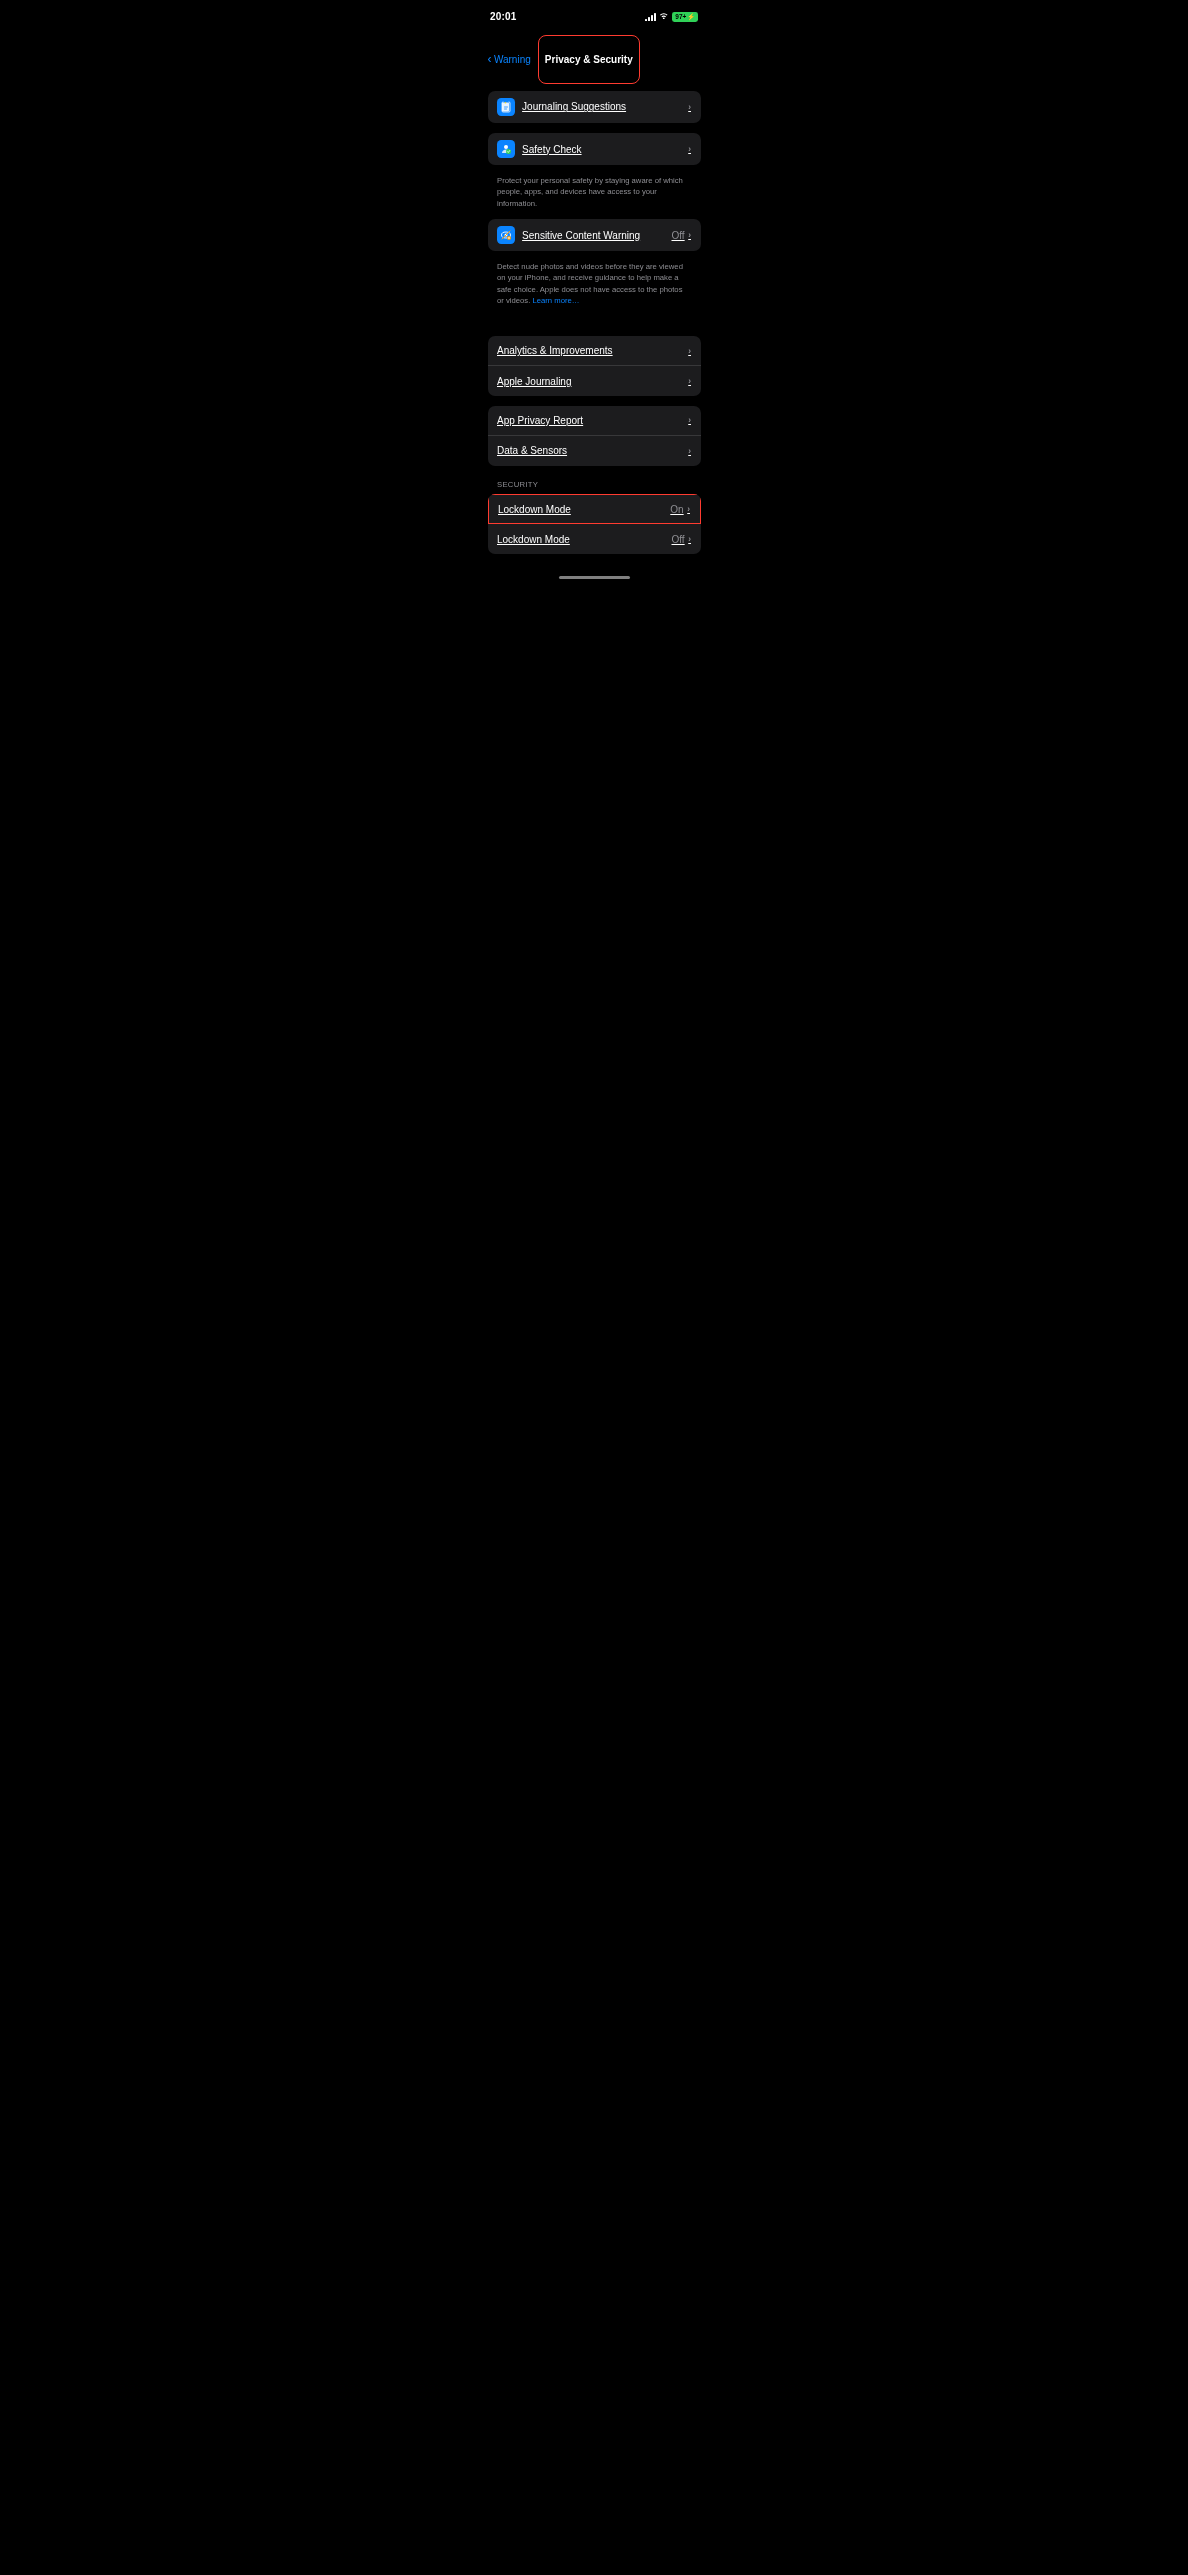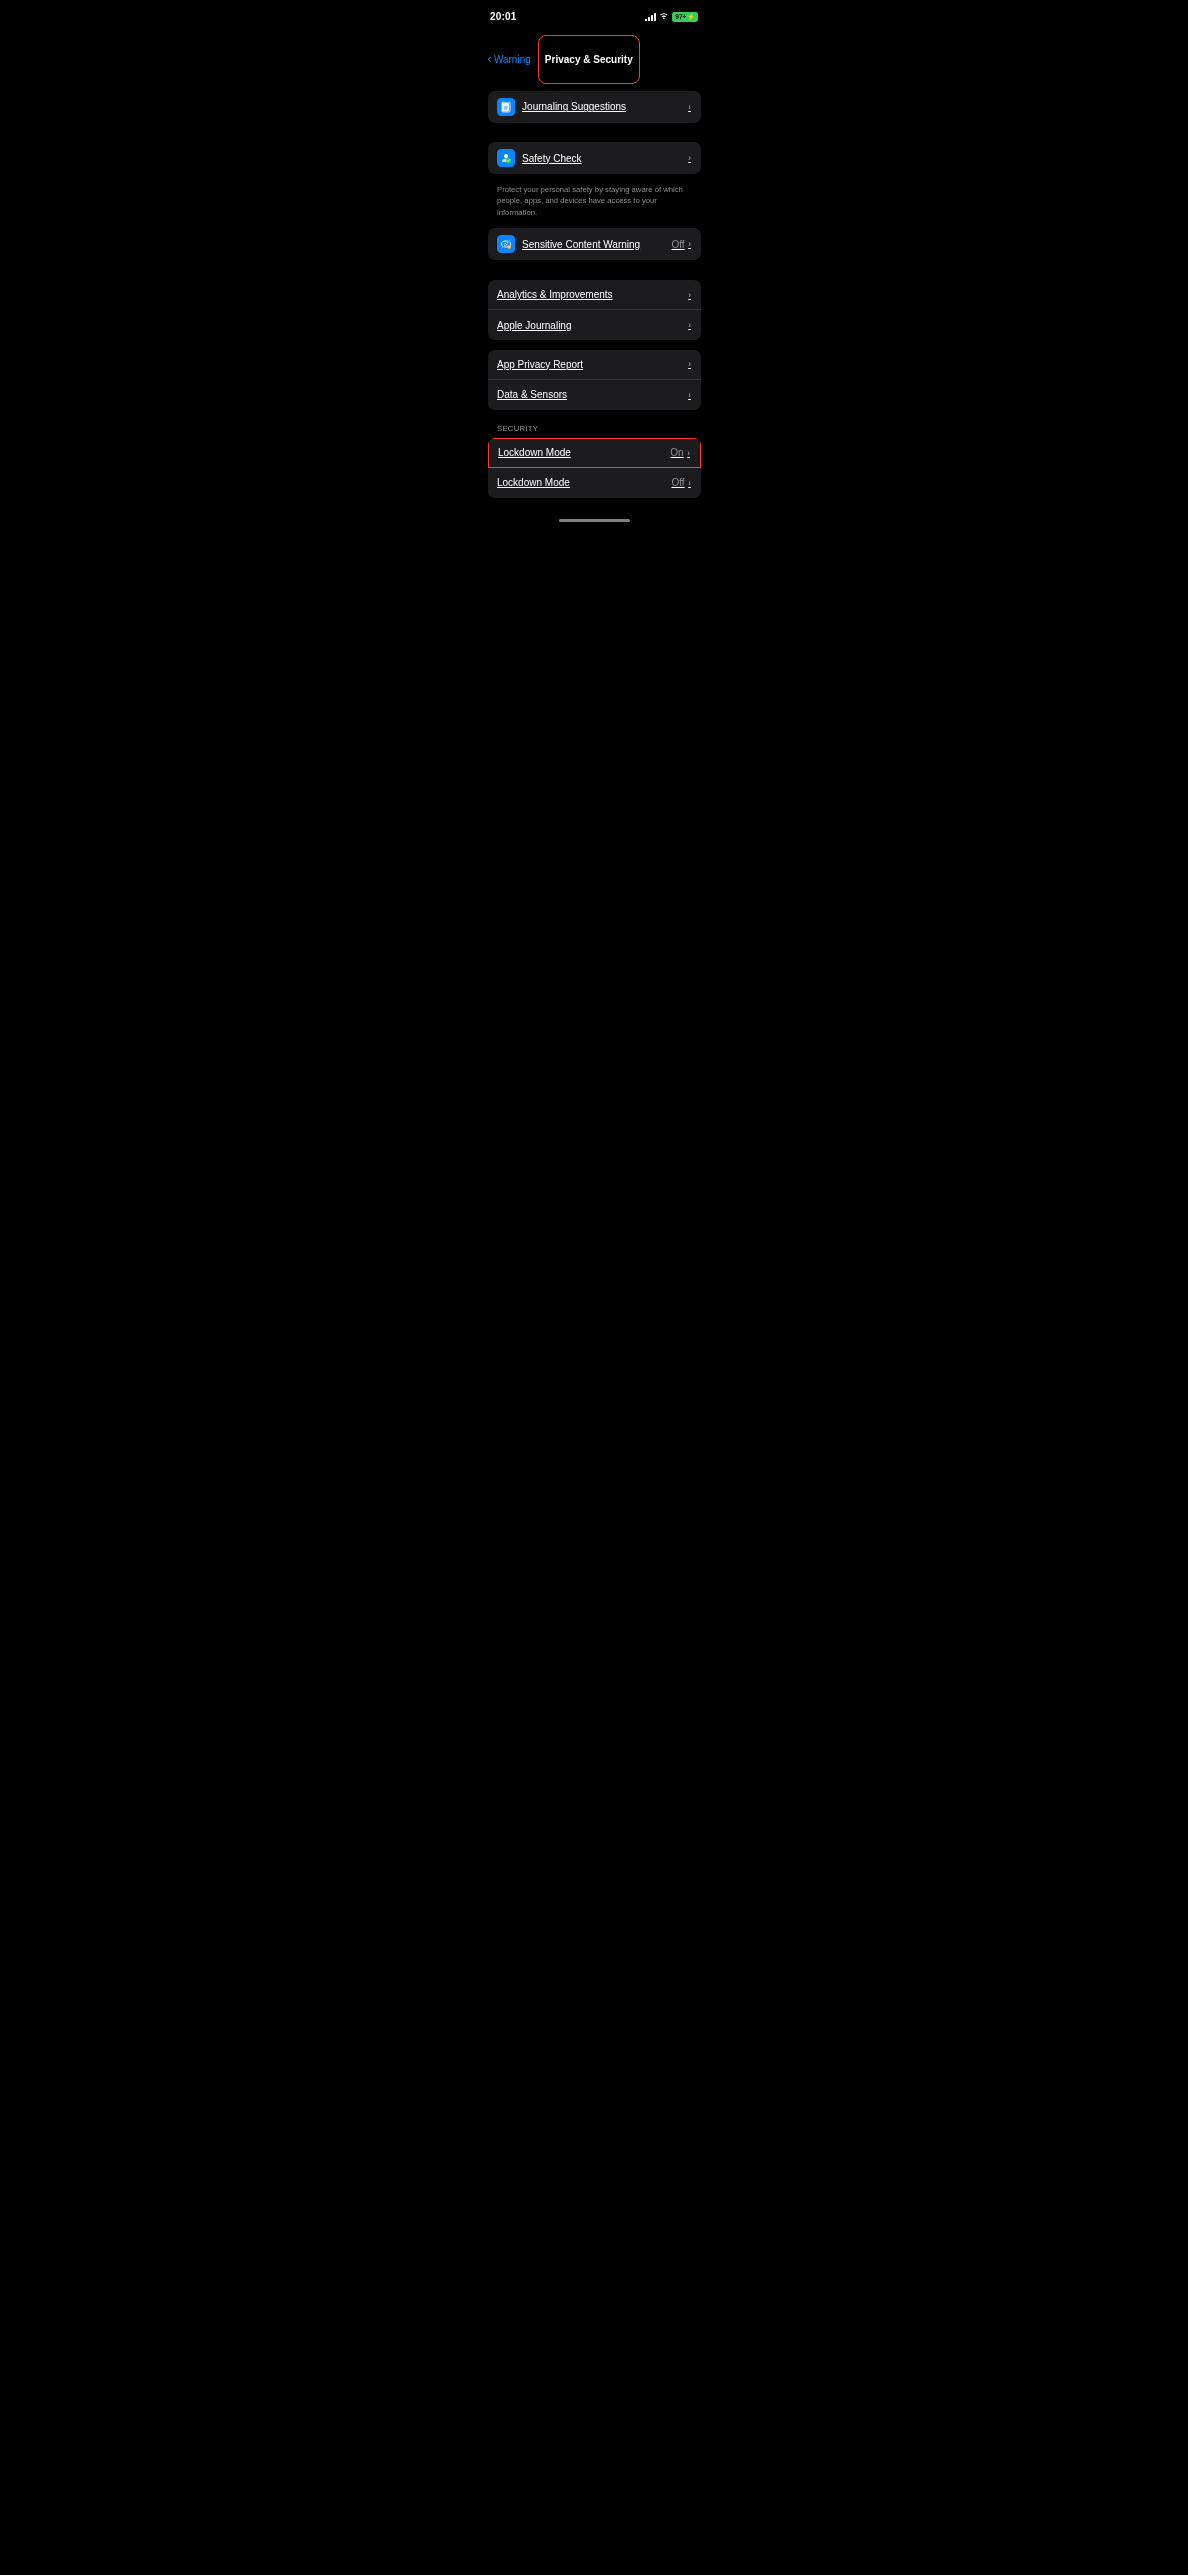--- a/index.html
+++ b/index.html
@@ -265,21 +265,21 @@
           <path d="M17 2h1a2 2 0 0 1 2 2v16a2 2 0 0 1-2 2H6a2 2 0 0 1-2-2V4a2 2 0 0 1 2-2h1" fill="none" stroke="white" stroke-width="1.5"></path>
           <path d="M9 12h6M9 16h4" stroke="#0a84ff" stroke-width="1.5" stroke-linecap="round"></path>
           <path d="M12 2 L14 5 L17 5.5 L14.5 8 L15 11 L12 9.5 L9 11 L9.5 8 L7 5.5 L10 5 Z" fill="#FFD60A" transform="scale(0.4) translate(15, 2)"></path>
         </svg>
       </div>
       <span class="settings-row-label">Journaling Suggestions</span>
       <span class="chevron-right">›</span>
     </div>
   </div>
 
-  <div class="settings-group" style="margin-top:19px;">
+  <div class="settings-group" style="margin-top:10px;">
     <div class="settings-row">
       <div class="settings-row-icon icon-blue">
         <svg class="icon-svg" viewBox="0 0 24 24" fill="white">
           <circle cx="12" cy="8" r="4" fill="white"></circle>
           <path d="M4 20c0-4 3.6-7 8-7s8 3 8 7" fill="white" opacity="0.8"></path>
           <circle cx="17" cy="17" r="5" fill="#30d158"></circle>
           <path d="M14.5 17 L16.5 19 L19.5 15" stroke="white" stroke-width="1.5" stroke-linecap="round" stroke-linejoin="round" fill="none"></path>
         </svg>
       </div>
       <span class="settings-row-label">Safety Check</span>
@@ -299,20 +299,23 @@
           <path d="M4 20 L20 4" stroke="#FF9F0A" stroke-width="2" stroke-linecap="round"></path>
           <circle cx="18" cy="18" r="4" fill="#FF9F0A"></circle>
           <path d="M17 18 L19 18 M18 17 L18 19" stroke="white" stroke-width="1.5" stroke-linecap="round"></path>
         </svg>
       </div>
       <span class="settings-row-label">Sensitive Content Warning</span>
       <span class="settings-row-value">Off</span>
       <span class="chevron-right">›</span>
     </div>
   </div>
+  <div class="section-description">
+    Detect nude photos and videos before they are viewed on your iPhone, and receive guidance to help make a safe choice. Apple does not have access to the photos or videos. <a href="#" class="learn-more">Learn more…</a>
+  </div>
 
   <div class="settings-group" style="margin-top:20px;">
     <div class="settings-row">
       <span class="settings-row-label">Analytics &amp; Improvements</span>
       <span class="chevron-right">›</span>
     </div>
     <div class="settings-row">
       <span class="settings-row-label">Apple Journaling</span>
       <span class="chevron-right">›</span>
     </div>

